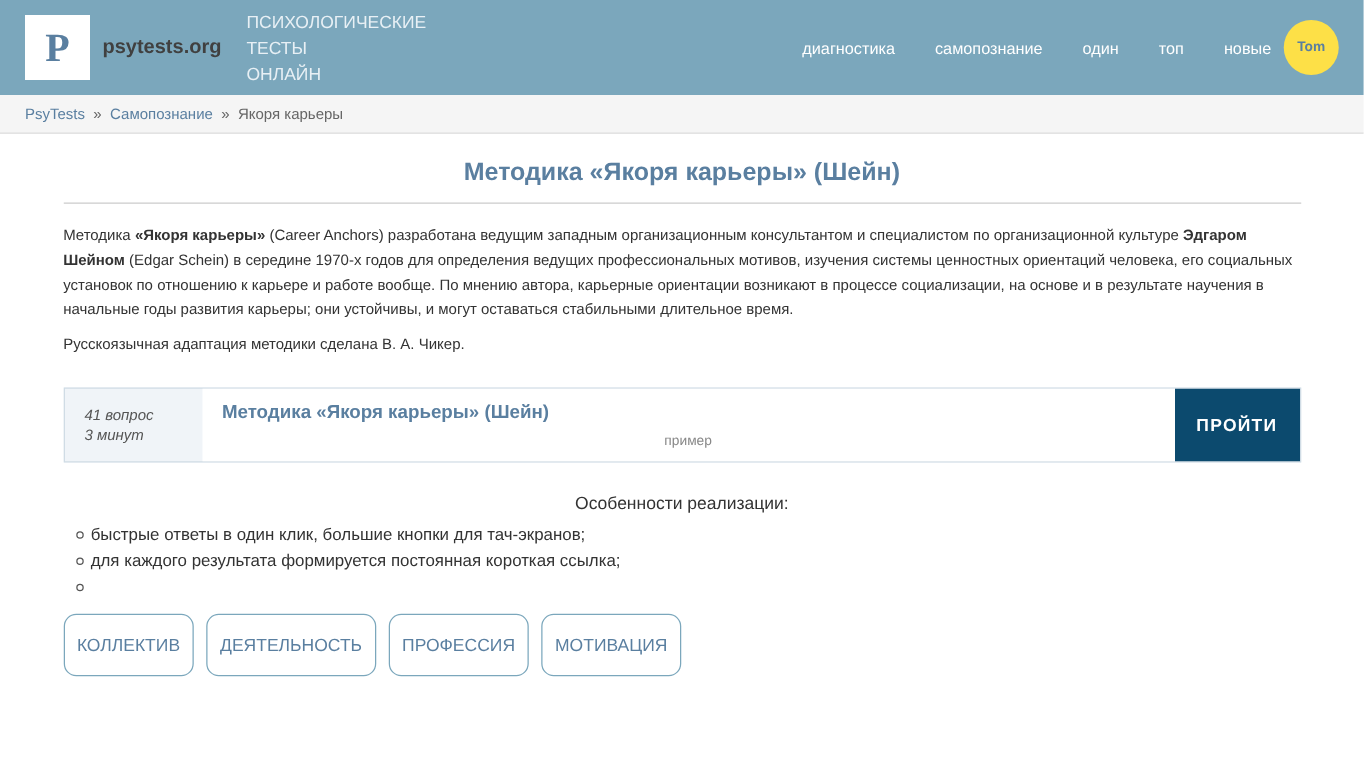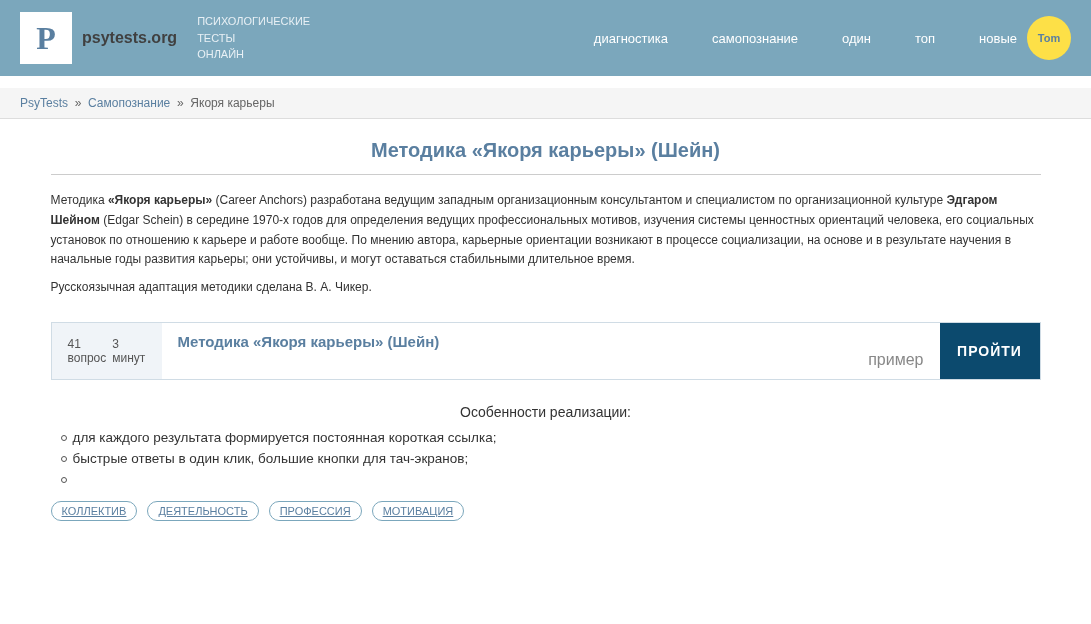--- a/index.html
+++ b/index.html
@@ -30,27 +30,27 @@
       font-family: Georgia, serif;
     }
     .site-name {
       color: #404040;
       font-size: 16px;
       font-weight: bold;
       margin-right: 20px;
     }
     .site-tagline {
       color: #e8f0f5;
-      font-size: 11px;
+      font-size: 14px;
       line-height: 1.5;
       margin-right: auto;
     }
     .nav-links {
       display: flex;
-      gap: 44px;
+      gap: 32px;
       align-items: center;
     }
     .nav-link {
       color: #fff;
       text-decoration: none;
       font-size: 13px;
       cursor: pointer;
     }
     .user-avatar {
       width: 44px;
@@ -67,21 +67,20 @@
       flex-direction: column;
     }
 
     
     .breadcrumb {
       padding: 8px 20px;
       font-size: 12px;
       color: #666;
       background: #f5f5f5;
       border-bottom: 1px solid #ddd;
-      margin-top: 12px;
     }
     .breadcrumb a { color: #5a7fa0; text-decoration: none; }
 
     
     .content {
       max-width: 1050px;
       margin: 0 auto;
       padding: 20px 30px;
     }
 
@@ -110,41 +109,42 @@
       border: 1px solid #d0dce5;
       background: #f0f4f8;
     }
     .test-meta {
       padding: 14px 16px;
       width: 110px;
       flex-shrink: 0;
       font-size: 12px;
       color: #555;
       display: flex;
-      flex-direction: row;
+      flex-direction: column;
       justify-content: flex-start;
       gap: 2px;
+      font-style: italic;
     }
     .test-info {
       flex: 1;
       padding: 10px 16px;
       background: #fff;
       display: flex;
       flex-direction: column;
       justify-content: space-between;
     }
     .test-title {
       font-size: 15px;
       color: #5a7fa0;
       font-weight: bold;
     }
     .test-example {
-      font-size: 16px;
+      font-size: 11px;
       color: #888;
-      text-align: right;
+      text-align: center;
       cursor: pointer;
     }
     .btn-pass {
       background: #0c4a6e;
       color: #fff;
       border: none;
       padding: 0 16px;
       font-size: 14px;
       font-weight: bold;
       cursor: pointer;
@@ -183,25 +183,24 @@
     
     .tags {
       display: flex;
       gap: 10px;
       margin-top: 18px;
       flex-wrap: wrap;
     }
     .tag {
       border: 1px solid #7ba7bc;
       color: #5a7fa0;
-      font-size: 11px;
-      padding: 3px 10px;
+      font-size: 14px;
+      padding: 16px 10px;
       border-radius: 10px;
       cursor: pointer;
-      text-decoration: underline;
     }
   </style>
 </head>
 <body>
 
 <header class="header">
   <div class="logo-box">
     <span class="logo-p">P</span>
   </div>
   <span class="site-name">psytests.org</span>
@@ -249,25 +248,25 @@
       <span class="test-example">пример</span>
     </div>
     <button class="btn-pass">ПРОЙТИ</button>
   </div>
 
   <div>
     <p class="features-title">Особенности реализации:</p>
     <ul class="features-list">
       <li>
         <span class="bullet"></span>
-        <span>для каждого результата формируется постоянная короткая ссылка;</span>
+        <span>быстрые ответы в один клик, большие кнопки для тач-экранов;</span>
       </li>
       <li>
         <span class="bullet"></span>
-        <span>быстрые ответы в один клик, большие кнопки для тач-экранов;</span>
+        <span>для каждого результата формируется постоянная короткая ссылка;</span>
       </li>
       <li>
         <span class="bullet"></span>
       </li>
     </ul>
   </div>
 
   <div class="tags">
     <span class="tag">КОЛЛЕКТИВ</span>
     <span class="tag">ДЕЯТЕЛЬНОСТЬ</span>

